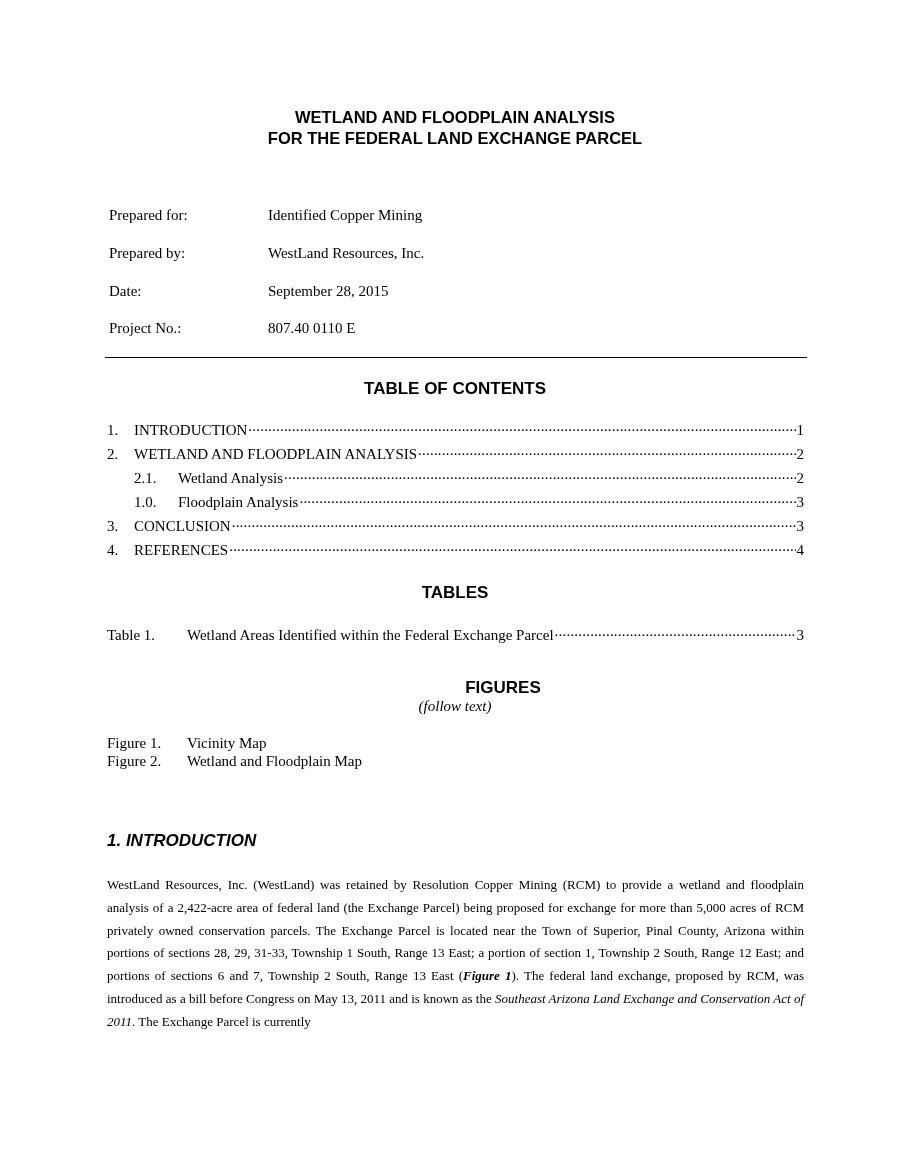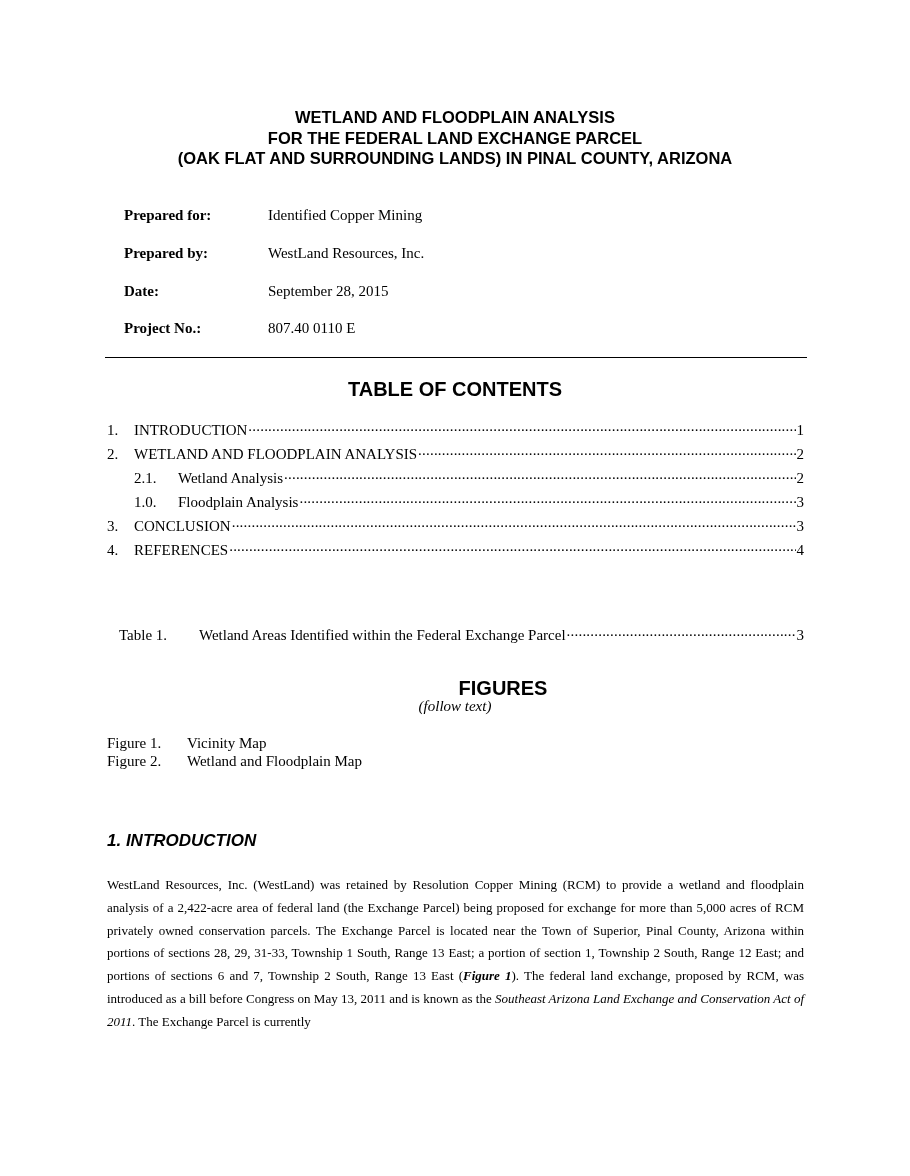--- a/index.html
+++ b/index.html
@@ -5,27 +5,27 @@
   html, body { margin: 0; padding: 0; background: #ffffff; }
   body { width: 910px; height: 1176px; position: relative; overflow: hidden; color: #000; }
   .page { position: absolute; left: 0; top: 0; width: 910px; height: 1176px; background: #fff; padding-left: 26px; }
   .sans { font-family: "Liberation Sans", "DejaVu Sans", sans-serif; }
   .serif { font-family: "Liberation Serif", "DejaVu Serif", serif; }
 
   .title { position: absolute; left: 0; width: 910px; top: 107px; text-align: center;
            font-weight: bold; font-size: 16.5px; line-height: 20.5px; }
 
   .meta-row { position: absolute; left: 107px; font-size: 15px; line-height: 18px; }
-  .meta-label { position: absolute; left: 17px; font-weight: bold; white-space: nowrap; }
+  .meta-label { position: absolute; left: 2px; font-weight: normal; white-space: nowrap; }
   .meta-value { position: absolute; left: 161px; white-space: nowrap; }
 
   .hrule { position: absolute; left: 105px; width: 702px; top: 357px; height: 0; border-top: 1.3px solid #000; }
 
   .section-heading { position: absolute; left: 0; width: 910px; text-align: center;
-                     font-weight: bold; font-size: 20px; line-height: 20px; }
+                     font-weight: bold; font-size: 17px; line-height: 20px; }
   .subnote { position: absolute; left: 0; width: 910px; text-align: center; font-style: italic;
              font-size: 15px; line-height: 18px; }
 
   .toc-row { position: absolute; left: 107px; width: 697px; height: 18px; font-size: 15px; line-height: 18px;
              display: flex; align-items: baseline; white-space: nowrap; }
   .toc-num { display: inline-block; }
   .toc-title { display: inline-block; text-align: center; }
   .toc-leader { flex: 1; overflow: hidden; margin: 0 1px; position: relative; height: 18px; }
   .toc-leader::before { content: "..............................................................................................................................................................................................................................................................................................................................";
                         position: absolute; left: 0; top: 0; letter-spacing: 0.2px; white-space: nowrap; }
@@ -41,21 +41,20 @@
           text-align: justify; }
 </style>
 </head>
 <body>
 
 <div class="page">
 
   <div class="title sans">
     <div>WETLAND AND FLOODPLAIN ANALYSIS</div>
     <div>FOR THE FEDERAL LAND EXCHANGE PARCEL</div>
-    <div>(OAK FLAT AND SURROUNDING LANDS) IN PINAL COUNTY, ARIZONA</div>
   </div>
 
   <div class="meta-row serif" style="top:206px;">
     <span class="meta-label">Prepared for:</span>
     <span class="meta-value">Identified Copper Mining</span>
   </div>
   <div class="meta-row serif" style="top:244px;">
     <span class="meta-label">Prepared by:</span>
     <span class="meta-value">WestLand Resources, Inc.</span>
   </div>
@@ -104,23 +103,24 @@
     <span class="toc-leader"></span>
     <span class="toc-page">3</span>
   </div>
   <div class="toc-row serif" style="top:537px;">
     <span class="toc-num" style="width:27px;">4.</span>
     <span class="toc-title">REFERENCES</span>
     <span class="toc-leader"></span>
     <span class="toc-page">4</span>
   </div>
 
+  <div class="section-heading sans" style="top:583px;">TABLES</div>
 
   <div class="toc-row serif" style="top:622px;">
-    <span class="toc-num" style="width:80px;margin-left:12px;">Table 1.</span>
+    <span class="toc-num" style="width:80px;">Table 1.</span>
     <span class="toc-title">Wetland Areas Identified within the Federal Exchange Parcel</span>
     <span class="toc-leader"></span>
     <span class="toc-page">3</span>
   </div>
 
   <div class="section-heading sans" style="top:678px;margin-left:48px;">FIGURES</div>
   <div class="subnote serif" style="top:697px;text-align:center;">(follow text)</div>
 
   <div class="fig-row serif" style="top:734px;">
     <span class="fig-label">Figure 1.</span>

